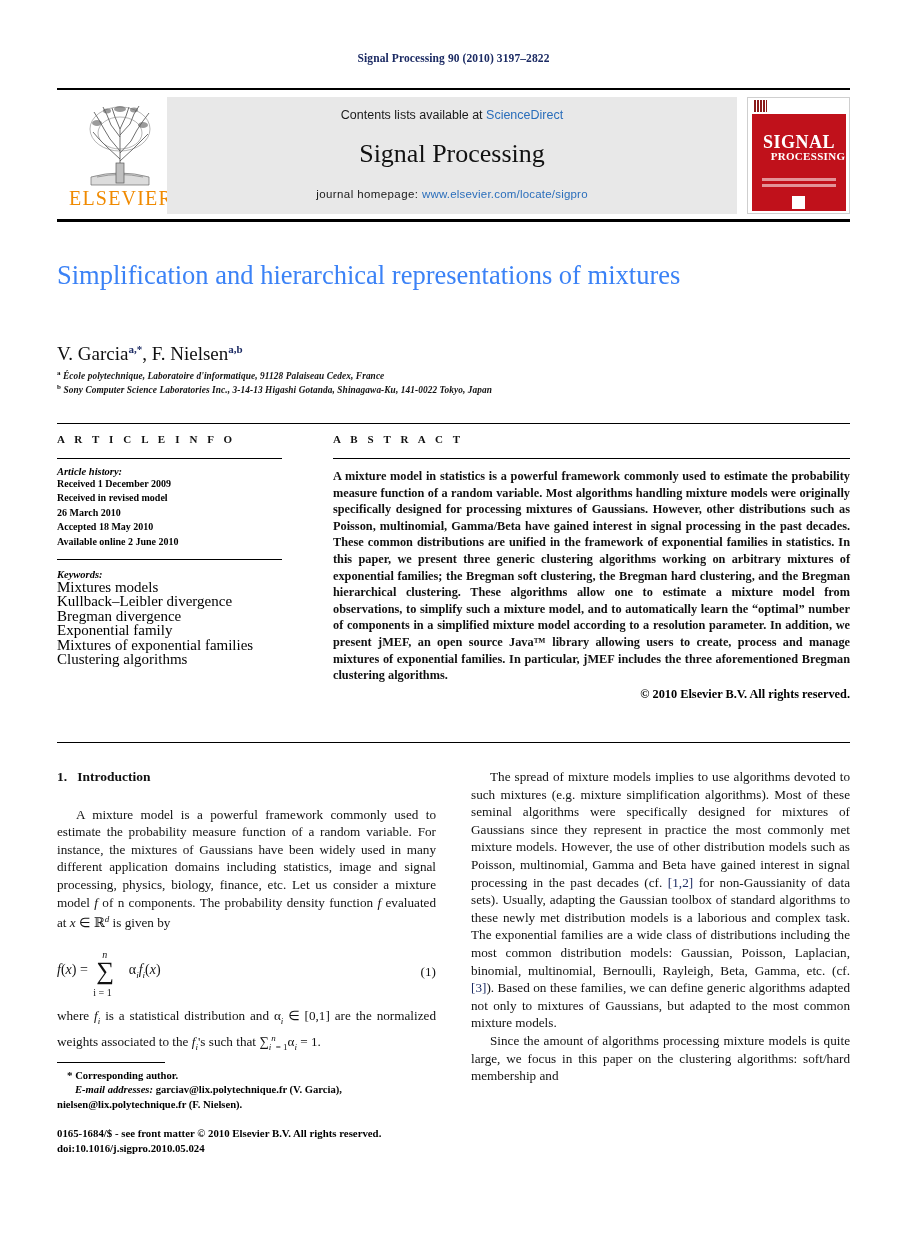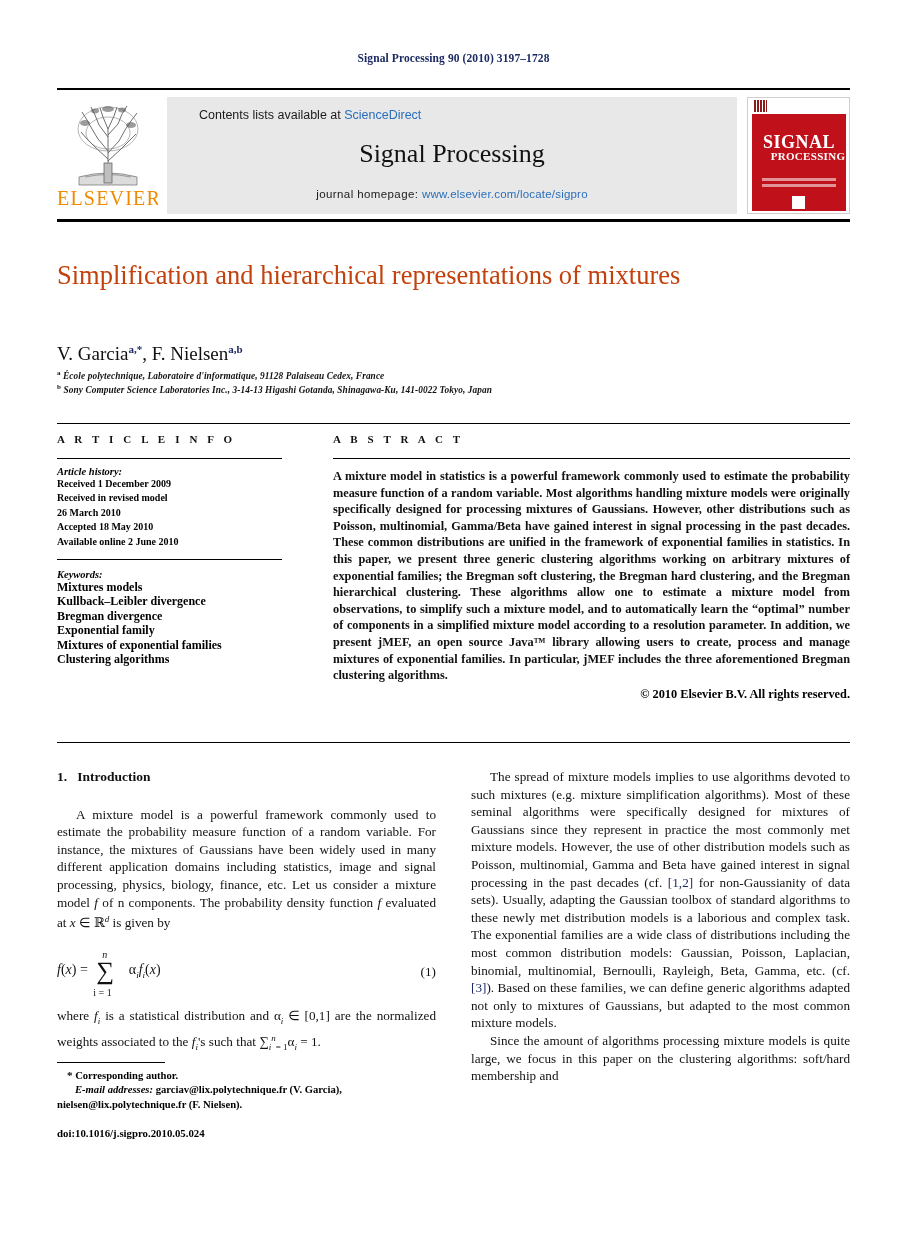--- a/index.html
+++ b/index.html
@@ -44,21 +44,21 @@
 
   
   .masthead {
     position: absolute;
     left: 57px; top: 97px;
     width: 793px;
     height: 117px;
   }
   .elsevier-logo {
     position: absolute;
-    left: 0; top: 0;
+    left: 12px; top: 0;
     width: 101px;
     height: 117px;
     overflow: hidden;
   }
   .tree-box {
     position: absolute;
     left: 8px; top: 2px;
     width: 86px;
     height: 88px;
     overflow: hidden;
@@ -78,24 +78,24 @@
     position: absolute;
     left: 110px; top: 0;
     width: 570px;
     height: 117px;
     background: #e8e8e8;
   }
   .contents-line {
     position: absolute;
     left: 0; top: 11px;
     width: 570px;
+    text-align: center;
     font-family: "Liberation Sans", sans-serif;
     font-size: 12.5px;
     color: #1a1a1a;
-    padding-left: 32px;
   }
   .contents-line .sd {
     color: #2a6ebb;
   }
   .journal-name {
     position: absolute;
     left: 0; top: 42px;
     width: 570px;
     text-align: center;
     font-family: "Liberation Serif", serif;
@@ -183,21 +183,21 @@
   }
 
   
   .title {
     position: absolute;
     left: 57px; top: 258px;
     width: 740px;
     font-family: "Liberation Serif", serif;
     font-size: 26.5px;
     line-height: 34px;
-    color: #c2410c;
+    color: #3b82f6;
   }
   .authors {
     position: absolute;
     left: 57px; top: 343px;
     width: 740px;
     font-family: "Liberation Serif", serif;
     font-size: 19px;
     color: #111111;
   }
   .authors sup {
@@ -285,22 +285,22 @@
   }
   .kw-title {
     margin-top: 9px;
     font-family: "Liberation Serif", serif;
     font-style: italic;
     font-weight: bold;
     font-size: 10.5px;
   }
   .kw-line {
     font-family: "Liberation Serif", serif;
-    font-weight: bold;
-    font-size: 12px;
+    font-weight: normal;
+    font-size: 15px;
     line-height: 14.4px;
   }
   .abs-body {
     margin-top: 9px;
     font-family: "Liberation Serif", serif;
     font-weight: bold;
     font-size: 12.3px;
     line-height: 16.6px;
     text-align: justify;
     text-justify: inter-word;
@@ -418,21 +418,21 @@
     font-weight: bold;
     font-size: 10.8px;
     line-height: 14.6px;
   }
 </style>
 </head>
 <body>
 
 <div class="page">
 
-  <div class="runhead">Signal Processing 90 (2010) 3197–1728</div>
+  <div class="runhead">Signal Processing 90 (2010) 3197–2822</div>
   <div class="rule-top"></div>
 
   <div class="masthead">
 
     <div class="elsevier-logo">
       <div class="tree-box">
         <svg width="86" height="88" viewBox="0 0 86 88">
           <rect x="0" y="0" width="86" height="88" fill="#ffffff"></rect>
           <g stroke="#4a4a4a" stroke-width="0.8" fill="none">
             <path d="M43 84 L43 50"></path>
@@ -580,16 +580,17 @@
   </div>
 
   <div class="fn-rule"></div>
   <div class="footnotes">
     <div class="fn-star"><span class="st">*</span> <span>Corresponding author.</span></div>
     <div class="fn-email"><i>E-mail addresses:</i> <span>garciav@lix.polytechnique.fr (V. Garcia),</span></div>
     <div><span>nielsen@lix.polytechnique.fr (F. Nielsen).</span></div>
   </div>
 
   <div class="colophon">
+    <div>0165-1684/$ - see front matter © 2010 Elsevier B.V. All rights reserved.</div>
     <div>doi:10.1016/j.sigpro.2010.05.024</div>
   </div>
 
 </div>
 
 </body></html>

